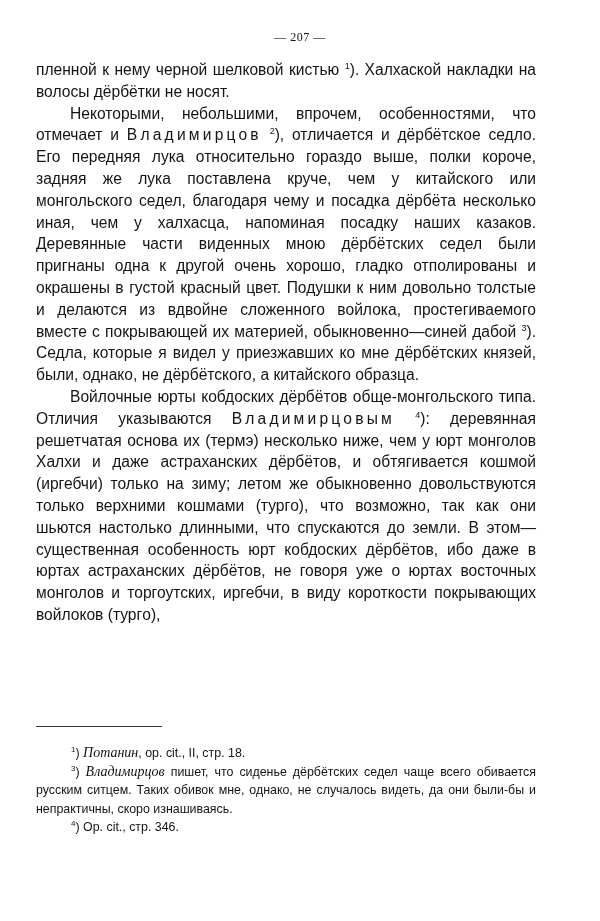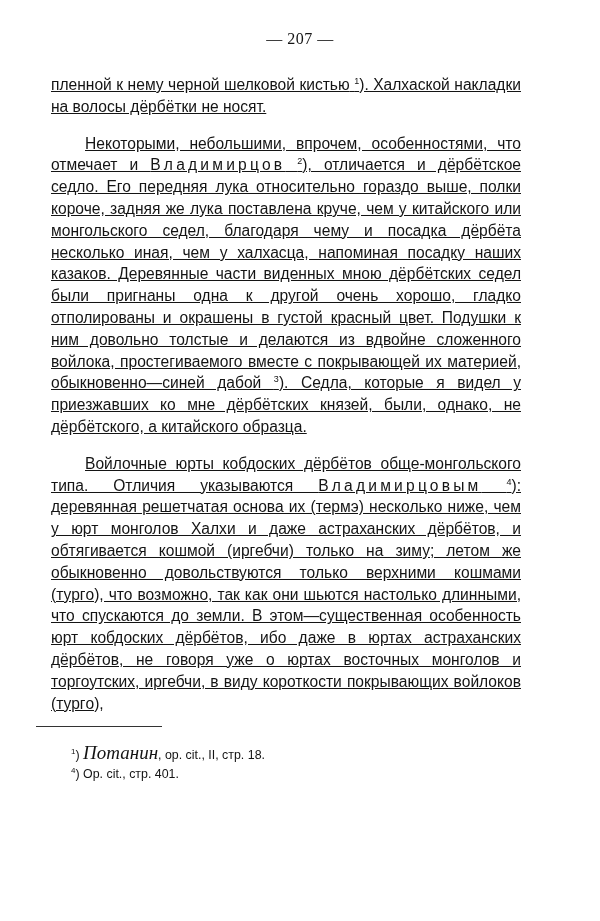--- a/index.html
+++ b/index.html
@@ -15,36 +15,35 @@
       color: #141414;
       font-family: "Liberation Sans", "DejaVu Sans", sans-serif;
     }
     .page-number {
       position: absolute;
       top: 30px;
       left: 0;
       width: 600px;
       text-align: center;
       font-family: "Liberation Serif", "DejaVu Serif", serif;
-      font-size: 16px;
+      font-size: 12px;
       letter-spacing: 0.5px;
     }
     .body-text {
       position: absolute;
       top: 59px;
       left: 36px;
       width: 500px;
       font-size: 15.6px;
       line-height: 21.8px;
       text-align: justify;
       text-align-last: auto;
     }
     .body-text p {
-      margin: 15px;
-      text-decoration: underline;
+      margin: 0;
     }
     .body-text p.indent {
       text-indent: 34px;
     }
     .body-text p.cont {
       text-indent: 0;
     }
     .spaced {
       letter-spacing: 3.2px;
     }
@@ -70,21 +69,21 @@
       line-height: 18.6px;
       text-align: justify;
     }
     .footnotes p {
       margin: 0;
       text-indent: 35px;
     }
     .footnotes .ital {
       font-family: "Liberation Serif", "DejaVu Serif", serif;
       font-style: italic;
-      font-size: 19px;
+      font-size: 14px;
     }
     .footnotes sup {
       font-size: 8px;
       vertical-align: 5px;
       line-height: 0;
     }
   </style>
 </head>
 <body>
 
@@ -93,14 +92,15 @@
 <div class="body-text">
   <p class="cont"><span>пленной к нему черной шелковой кистью</span> <sup class="fn">1</sup><span>). Халхаской накладки на волосы дёрбётки не носят.</span></p>
   <p class="indent"><span>Некоторыми, небольшими, впрочем, особенностями, что отмечает и </span><span class="spaced">Владимирцов</span> <sup class="fn">2</sup><span>), отличается и дёрбётское седло. Его передняя лука относительно гораздо выше, полки короче, задняя же лука поставлена круче, чем у китайского или монгольского седел, благодаря чему и посадка дёрбёта несколько иная, чем у халхасца, напоминая посадку наших казаков. Деревянные части виденных мною дёрбётских седел были пригнаны одна к другой очень хорошо, гладко отполированы и окрашены в густой красный цвет. Подушки к ним довольно толстые и делаются из вдвойне сложенного войлока, простегиваемого вместе с покрывающей их материей, обыкновенно—синей дабой </span><sup class="fn">3</sup><span>). Седла, которые я видел у приезжавших ко мне дёрбётских князей, были, однако, не дёрбётского, а китайского образца.</span></p>
   <p class="indent"><span>Войлочные юрты кобдоских дёрбётов обще-монгольского типа. Отличия указываются </span><span class="spaced">Владимирцовым</span> <sup class="fn">4</sup><span>): деревянная решетчатая основа их (термэ) несколько ниже, чем у юрт монголов Халхи и даже астраханских дёрбётов, и обтягивается кошмой (иргебчи) только на зиму; летом же обыкновенно довольствуются только верхними кошмами (тургo), что возможно, так как они шьются настолько длинными, что спускаются до земли. В этом—существенная особенность юрт кобдоских дёрбётов, ибо даже в юртах астраханских дёрбётов, не говоря уже о юртах восточных монголов и торгоутских, иргебчи, в виду короткости покрывающих войлоков (тургo),</span></p>
 </div>
 
 <div class="rule"></div>
 
 <div class="footnotes">
   <p><sup>1</sup>) <span class="ital">Потанин</span><span>, op. cit., II, стр. 18.</span></p>
-  <p><sup>4</sup>) <span>Op. cit., стр. 401.</span></p>
+  <p><sup>3</sup>) <span class="ital">Владимирцов</span><span> пишет, что сиденье дёрбётских седел чаще всего обивается русским ситцем. Таких обивок мне, однако, не случалось видеть, да они были-бы и непрактичны, скоро изнашиваясь.</span></p>
+  <p><sup>4</sup>) <span>Op. cit., стр. 346.</span></p>
 </div>
 
 </body></html>

